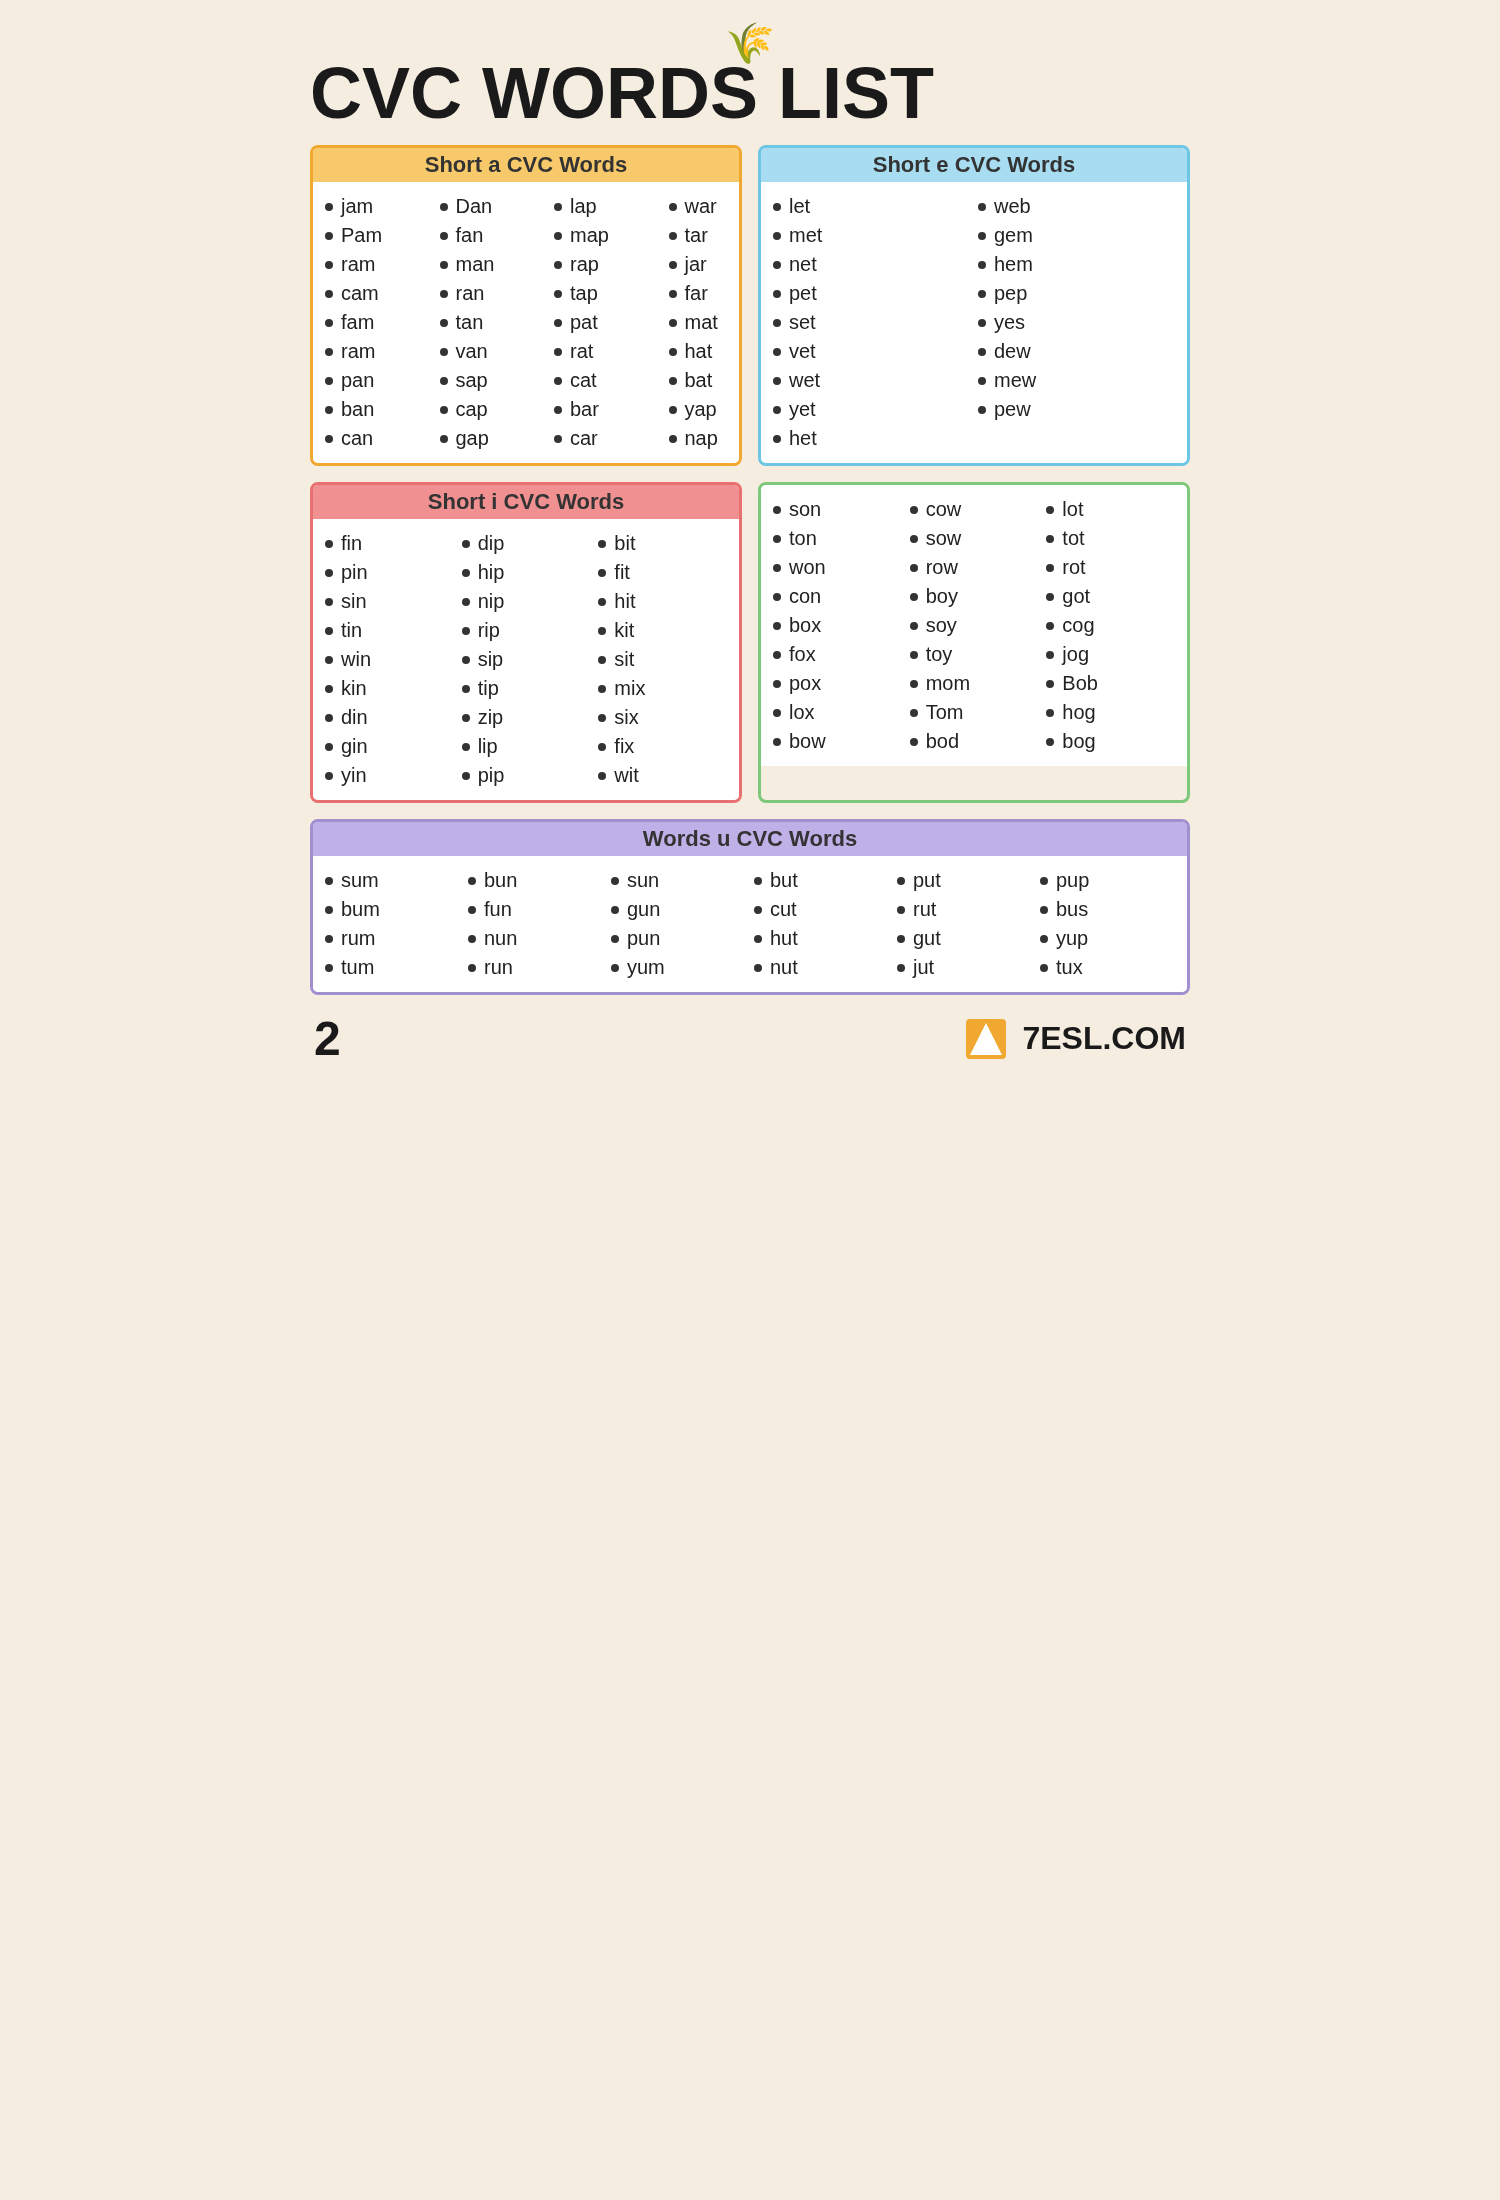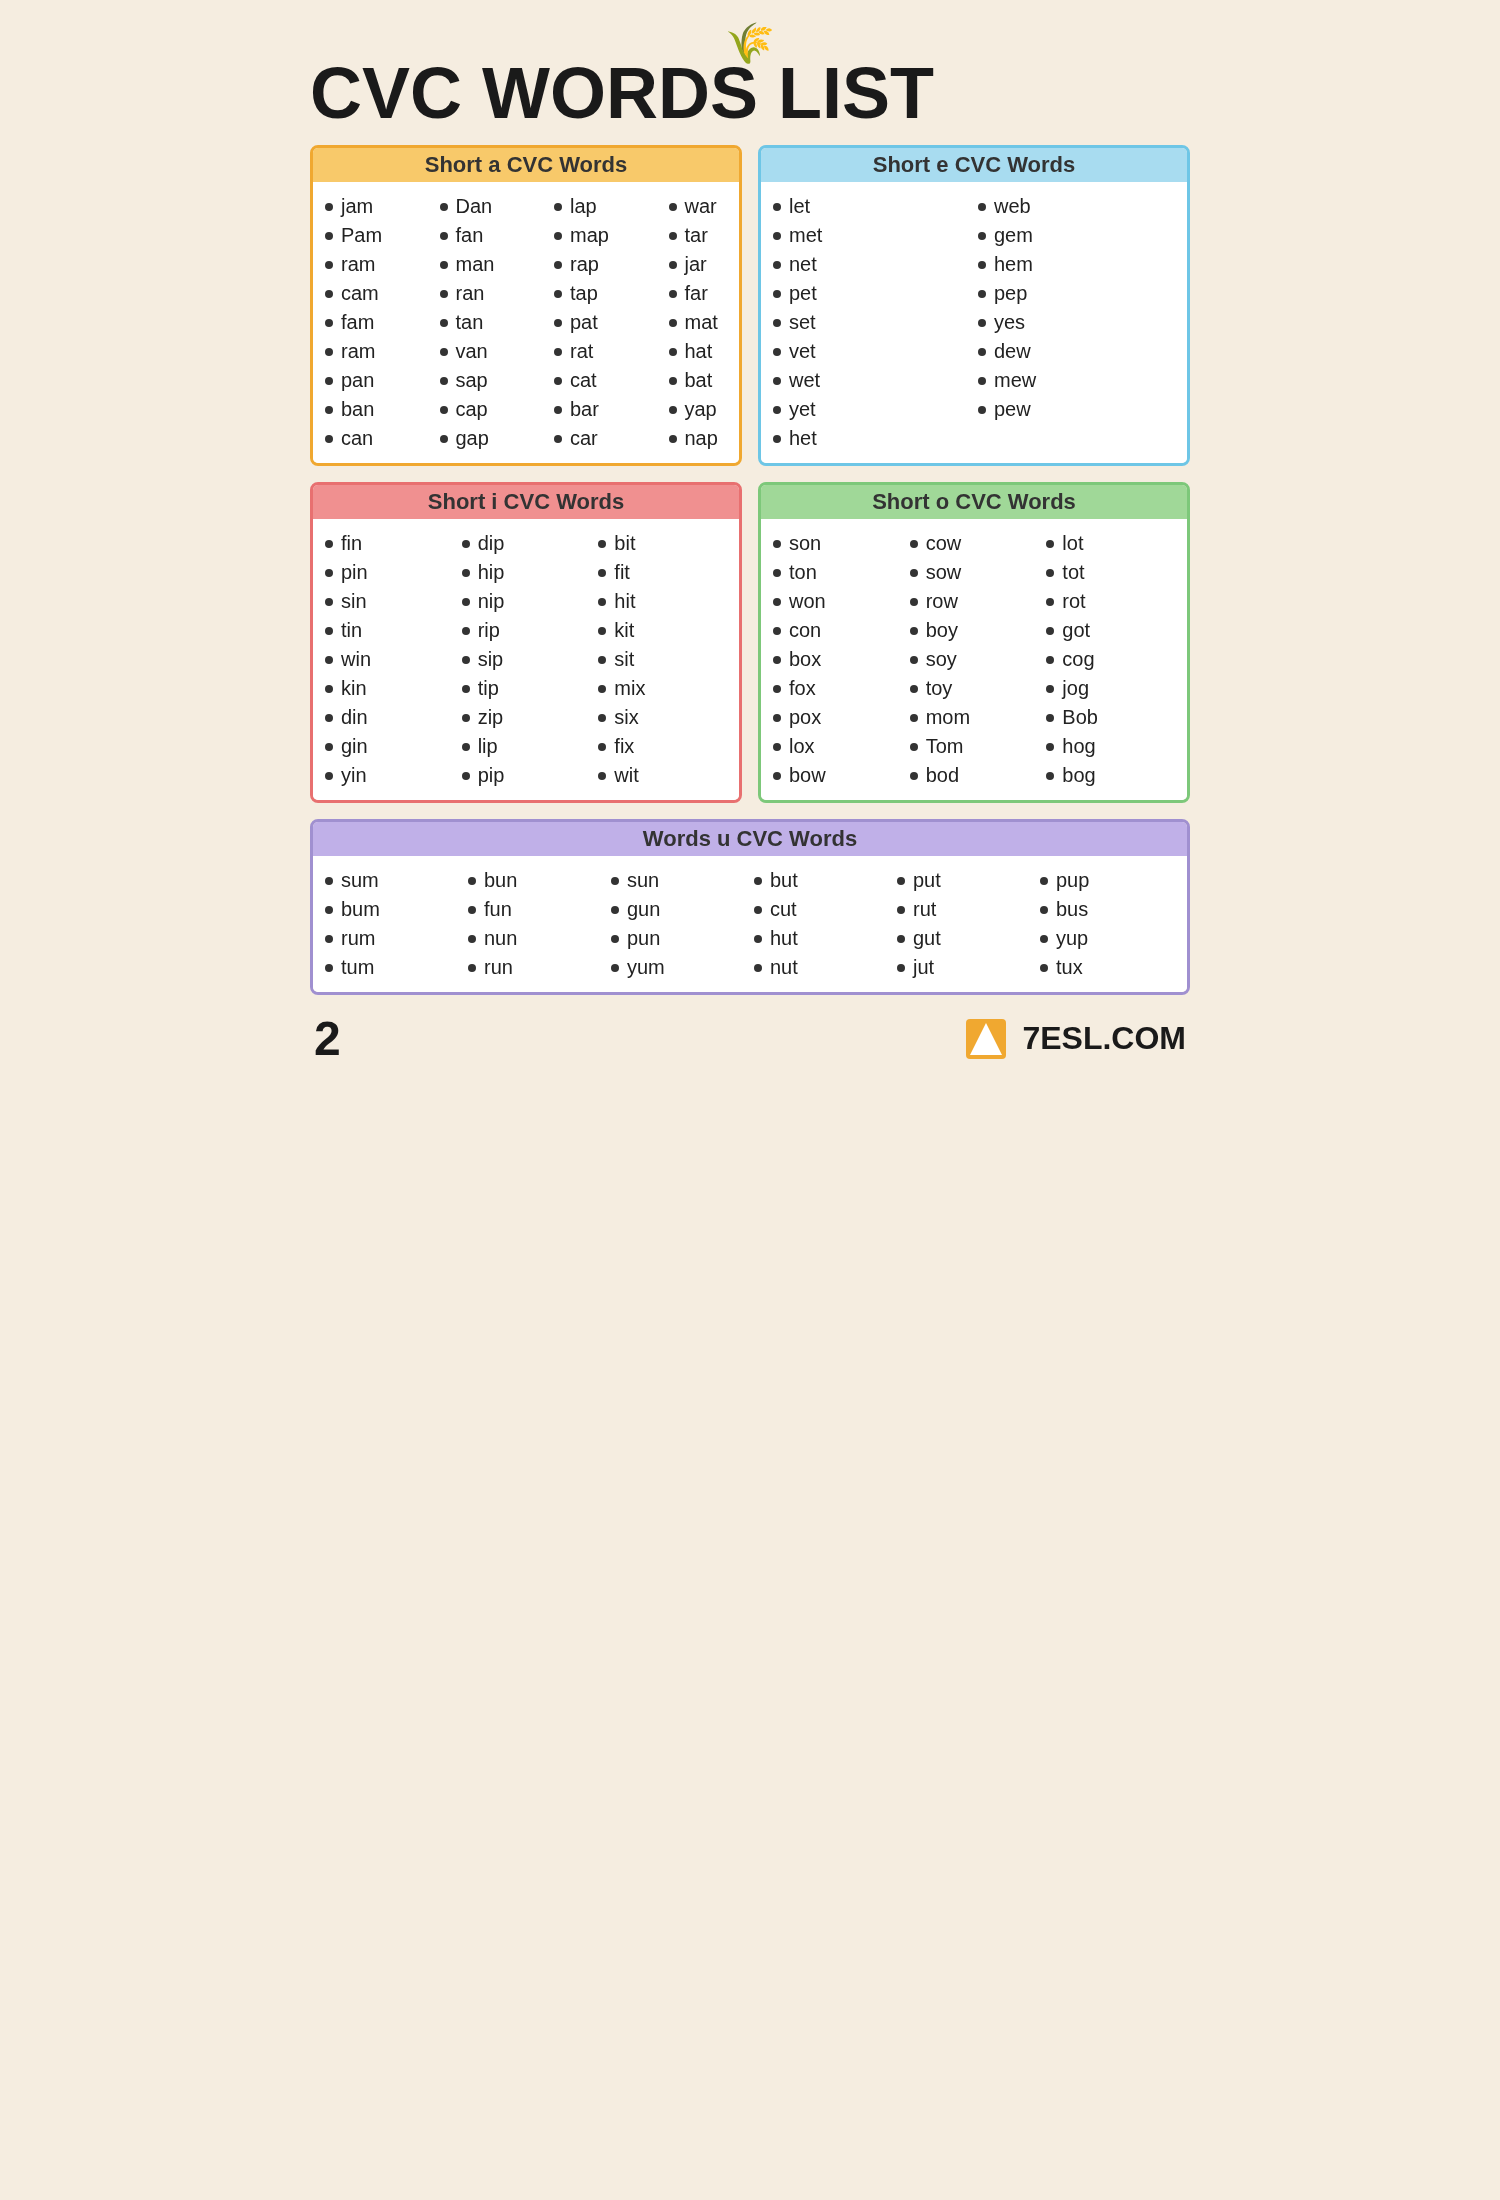--- a/index.html
+++ b/index.html
@@ -247,21 +247,20 @@
         <li class="word-item"><span class="bullet"></span>sit</li>
         <li class="word-item"><span class="bullet"></span>mix</li>
         <li class="word-item"><span class="bullet"></span>six</li>
         <li class="word-item"><span class="bullet"></span>fix</li>
         <li class="word-item"><span class="bullet"></span>wit</li>
       </ul>
     </div>
   </div>
 
   <div class="section-box short-o">
-    <div class="section-header">Short o CVC Words</div>
     <div class="section-content">
       <ul class="word-column">
         <li class="word-item"><span class="bullet"></span>son</li>
         <li class="word-item"><span class="bullet"></span>ton</li>
         <li class="word-item"><span class="bullet"></span>won</li>
         <li class="word-item"><span class="bullet"></span>con</li>
         <li class="word-item"><span class="bullet"></span>box</li>
         <li class="word-item"><span class="bullet"></span>fox</li>
         <li class="word-item"><span class="bullet"></span>pox</li>
         <li class="word-item"><span class="bullet"></span>lox</li>

